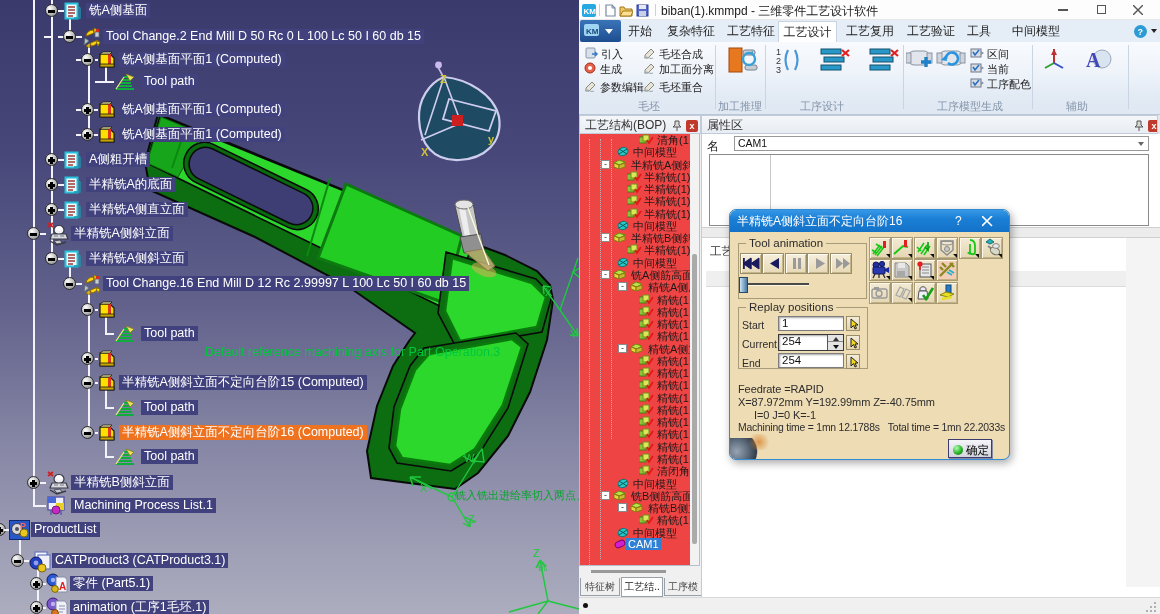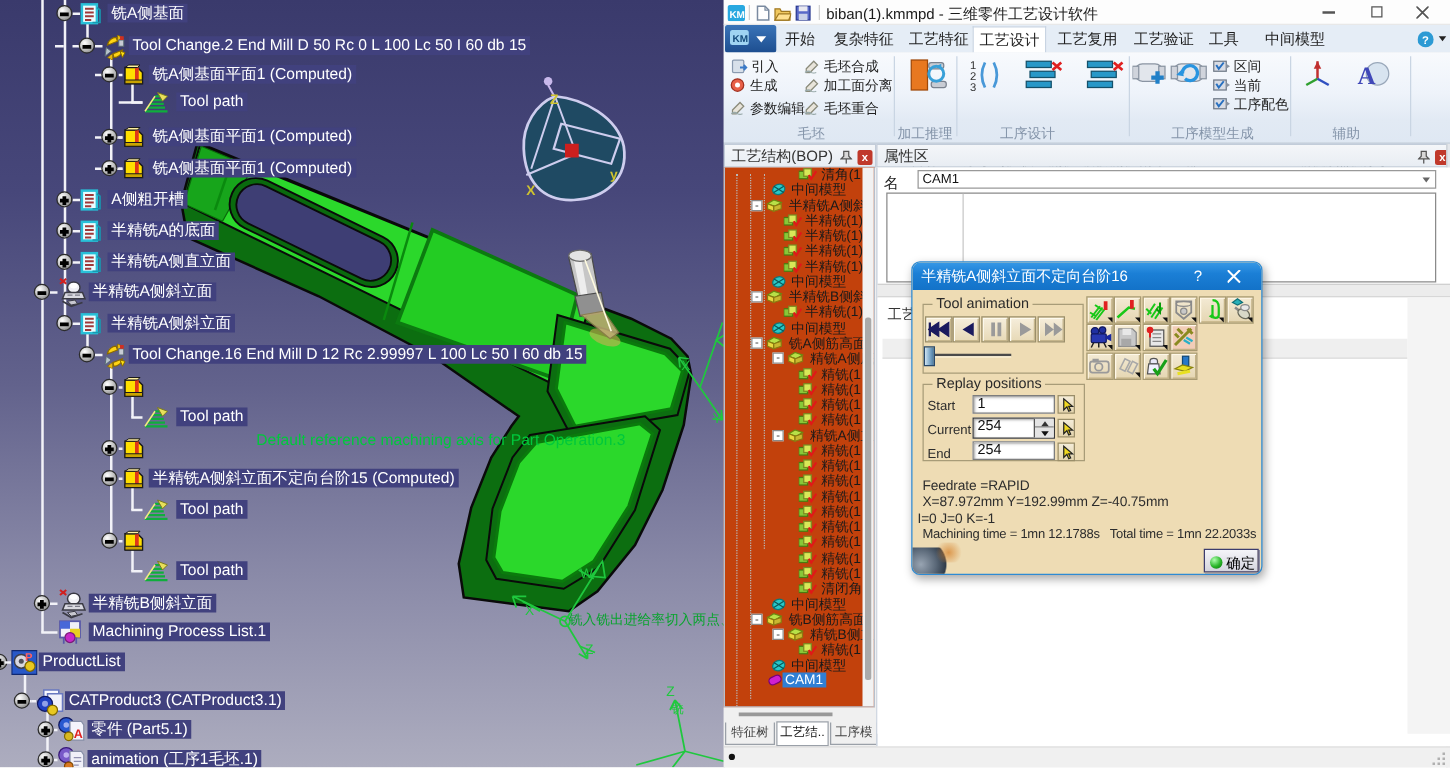--- a/index.html
+++ b/index.html
@@ -19,21 +19,21 @@
 .tab{position:absolute;top:0;height:22px;font-size:12px;color:#1f1f1f;line-height:22px;}
 .seltab{position:absolute;background:#fff;border:1px solid #c8d4e2;border-bottom:none;top:1px;height:21px;text-align:center;font-size:12px;color:#1f1f1f;line-height:20px;}
 .ribbon{position:absolute;left:0;top:42px;width:581px;height:73px;background:linear-gradient(180deg,#f8fafd 0%,#eef3fa 45%,#e2eaf4 75%,#dfe8f3 100%);border-bottom:1px solid #b9c7d8;}
 .rsep{position:absolute;top:3px;width:1px;height:64px;background:#c9d5e3;}
 .rlabel{position:absolute;font-size:11px;color:#8494a9;top:57px;text-align:center;white-space:nowrap;}
 .rsmall{position:absolute;font-size:11px;color:#222;white-space:nowrap;line-height:13px;}
 .rbig{position:absolute;font-size:10px;color:#222;text-align:center;white-space:nowrap;margin-top:44px;}
 .phead{position:absolute;top:115px;height:19px;background:linear-gradient(180deg,#f4f6f9,#e8edf3);border:1px solid #c2ccd9;font-size:12px;color:#333;line-height:18px;}
 .closebox{position:absolute;width:12px;height:12px;background:#c0392b;border-radius:2px;color:#fff;font-size:9px;line-height:12px;text-align:center;font-weight:bold;}
 .pin{position:absolute;font-size:10px;color:#555;}
-.treepanel{position:absolute;left:0;top:134px;width:121px;height:432px;background:#c2410c;border:1px solid #b6bfcc;border-top:none;overflow:hidden;}
+.treepanel{position:absolute;left:0;top:134px;width:121px;height:432px;background:#ef4444;border:1px solid #b6bfcc;border-top:none;overflow:hidden;}
 .sitem{position:absolute;font-size:11px;color:#1a1a1a;white-space:nowrap;line-height:12px;}
 .stick{position:absolute;border-left:1px dotted #b8b8b8;}
 .sexp{position:absolute;width:9px;height:9px;border:1px solid #8a8a8a;background:#fff;font-size:9px;line-height:7px;text-align:center;color:#333;}
 .hsb{position:absolute;left:0px;top:566px;width:121px;height:11px;background:#f0f0f0;}
 .ptabs{position:absolute;left:0;top:577px;width:122px;height:20px;background:#f0f0f0;}
 .ptab{position:absolute;top:1px;height:18px;background:#f0f0f0;border:1px solid #9aa0a8;border-top:none;font-size:10px;color:#444;text-align:center;line-height:17px;overflow:hidden;}
 .statusbar{position:absolute;left:0;top:597px;width:581px;height:17px;background:#f0f0f0;border-top:1px solid #d9d9d9;}
 .attr{position:absolute;left:122px;top:134px;width:459px;height:463px;background:#fff;}
 .dlg{position:absolute;left:150px;top:209px;width:281px;height:251px;background:#eedcb4;border:1px solid #2e8bd4;border-radius:7px;box-shadow:2px 3px 8px rgba(0,0,0,0.35);overflow:hidden;}
 .dtitle{position:absolute;left:0;top:0;width:100%;height:22px;background:linear-gradient(180deg,#3698e6 0%,#1b7fd6 40%,#1372c8 100%);color:#fff;font-size:12px;line-height:22px;border-radius:6px 6px 0 0;}
@@ -301,20 +301,21 @@
         <path d="M2,16 l8,-12" stroke="#f2ee80" stroke-width="1.2"></path>
       </svg>
       <div class="lbl" style="left:141px;top:400px">Tool path</div>
       <div class="exp" style="left:81px;top:426px"></div>
       <svg class="ticon" style="left:98px;top:424px" width="19" height="19">
         <path d="M2,3 h10 l4,4 v9 h-14 z" fill="#ffdf00" stroke="#1a1a1a" stroke-width="1.2"></path>
         <path d="M10,3 h3 v12 h-3 z" fill="#e03818"></path>
         <path d="M2,13 h14 v3 h-14 z" fill="#caa400" stroke="#1a1a1a" stroke-width="0.8"></path>
         <path d="M2,3 l3,-2 h9 l-2,2 z" fill="#fff0a0" stroke="#1a1a1a" stroke-width="0.8"></path>
       </svg>
+      <div class="lbl lblo" style="left:119px;top:425px">半精铣A侧斜立面不定向台阶16 (Computed)</div>
       <svg class="ticon" style="left:114px;top:448px" width="24" height="18">
         <path d="M2,16 h18 M4,13 h14 M6,10 h11 M8,7 h8 M10,4 h5" stroke="#0fae3c" stroke-width="1.8"></path>
         <path d="M12,1 l8,3 -4,4 z" fill="#e8e05a" stroke="#7a7a20" stroke-width="0.8"></path>
         <path d="M2,16 l8,-12" stroke="#f2ee80" stroke-width="1.2"></path>
       </svg>
       <div class="lbl" style="left:141px;top:449px">Tool path</div>
       <div class="exp plus" style="left:27px;top:476px"></div>
       <svg class="ticon" style="left:46px;top:470px" width="24" height="26">
         <path d="M2,2 l5,4 m-5,0 l5,-4" stroke="#d02020" stroke-width="1.7"></path>
         <circle cx="5" cy="4" r="1.2" fill="#d02020"></circle>
@@ -849,23 +850,23 @@
             <path d="M3,1 L3,10 L5.5,7.5 L7,11 L8.5,10.3 L7,7 L10,7 Z" fill="#f0d820" stroke="#222" stroke-width="1"></path>
           </svg>
         </div>
         <div class="cursbtn" style="left:116px;top:144px">
           <svg width="12" height="13" style="position:absolute;left:0.5px;top:0.5px">
             <path d="M3,1 L3,10 L5.5,7.5 L7,11 L8.5,10.3 L7,7 L10,7 Z" fill="#f0d820" stroke="#222" stroke-width="1"></path>
           </svg>
         </div>
         <div class="dtext" style="left:8px;top:173px">Feedrate =RAPID</div>
         <div class="dtext" style="left:8px;top:186px">X=87.972mm Y=192.99mm Z=-40.75mm</div>
-        <div class="dtext" style="left:4px;top:199px">I=0 J=0 K=-1</div>
+        <div class="dtext" style="left:24px;top:199px">I=0 J=0 K=-1</div>
         <div class="dtext" style="left:8px;top:212px;font-size:10.4px;letter-spacing:-0.2px">Machining time = 1mn 12.1788s&nbsp;&nbsp;&nbsp;Total time = 1mn 22.2033s</div>
-        <div style="position:absolute;left:233px;top:229px;width:44px;height:19px;background:linear-gradient(180deg,#f4f4f8,#d4d4de);border:1px solid #3c3c6e;box-shadow:1px 1px 0 #8a8aa0">
+        <div style="position:absolute;left:218px;top:229px;width:44px;height:19px;background:linear-gradient(180deg,#f4f4f8,#d4d4de);border:1px solid #3c3c6e;box-shadow:1px 1px 0 #8a8aa0">
           <div style="position:absolute;left:4px;top:4.5px;width:10px;height:10px;border-radius:50%;background:radial-gradient(circle at 35% 30%,#b0ffb0,#28b428 55%,#0a6a0a)"></div>
           <div style="position:absolute;left:17px;top:2.5px;font-size:11.5px;color:#000">确定</div>
         </div>
         <div class="ibtn" style="left:139px;top:27px">
           <svg width="20" height="20" style="position:absolute;left:0px;top:0px">
             <path d="M3,16 l7,-9 M5,17 l7,-9 M7,18 l7,-9 M2,12 l5,3 M6,6 l6,4" stroke="#18c818" stroke-width="1.6" fill="none"></path>
             <rect x="13" y="3" width="3" height="7" fill="#e02020"></rect>
           </svg>
           <div style="position:absolute;right:0.5px;bottom:0.5px;width:0;height:0;border-left:4px solid transparent;border-top:4px solid #111"></div>
         </div>

